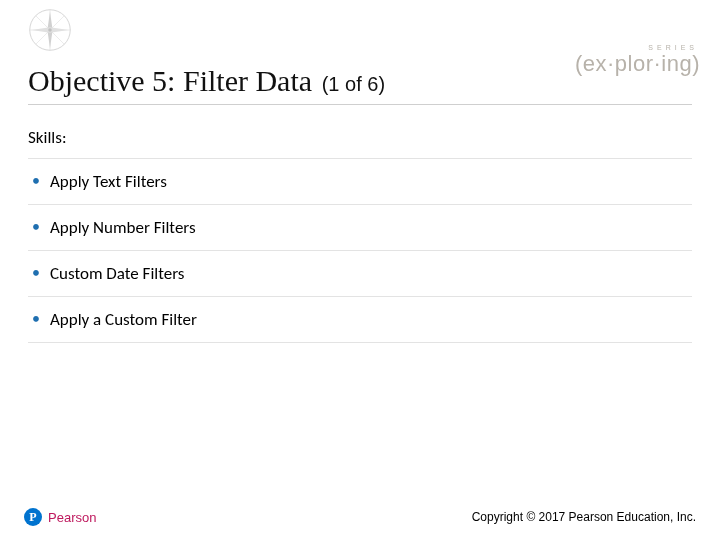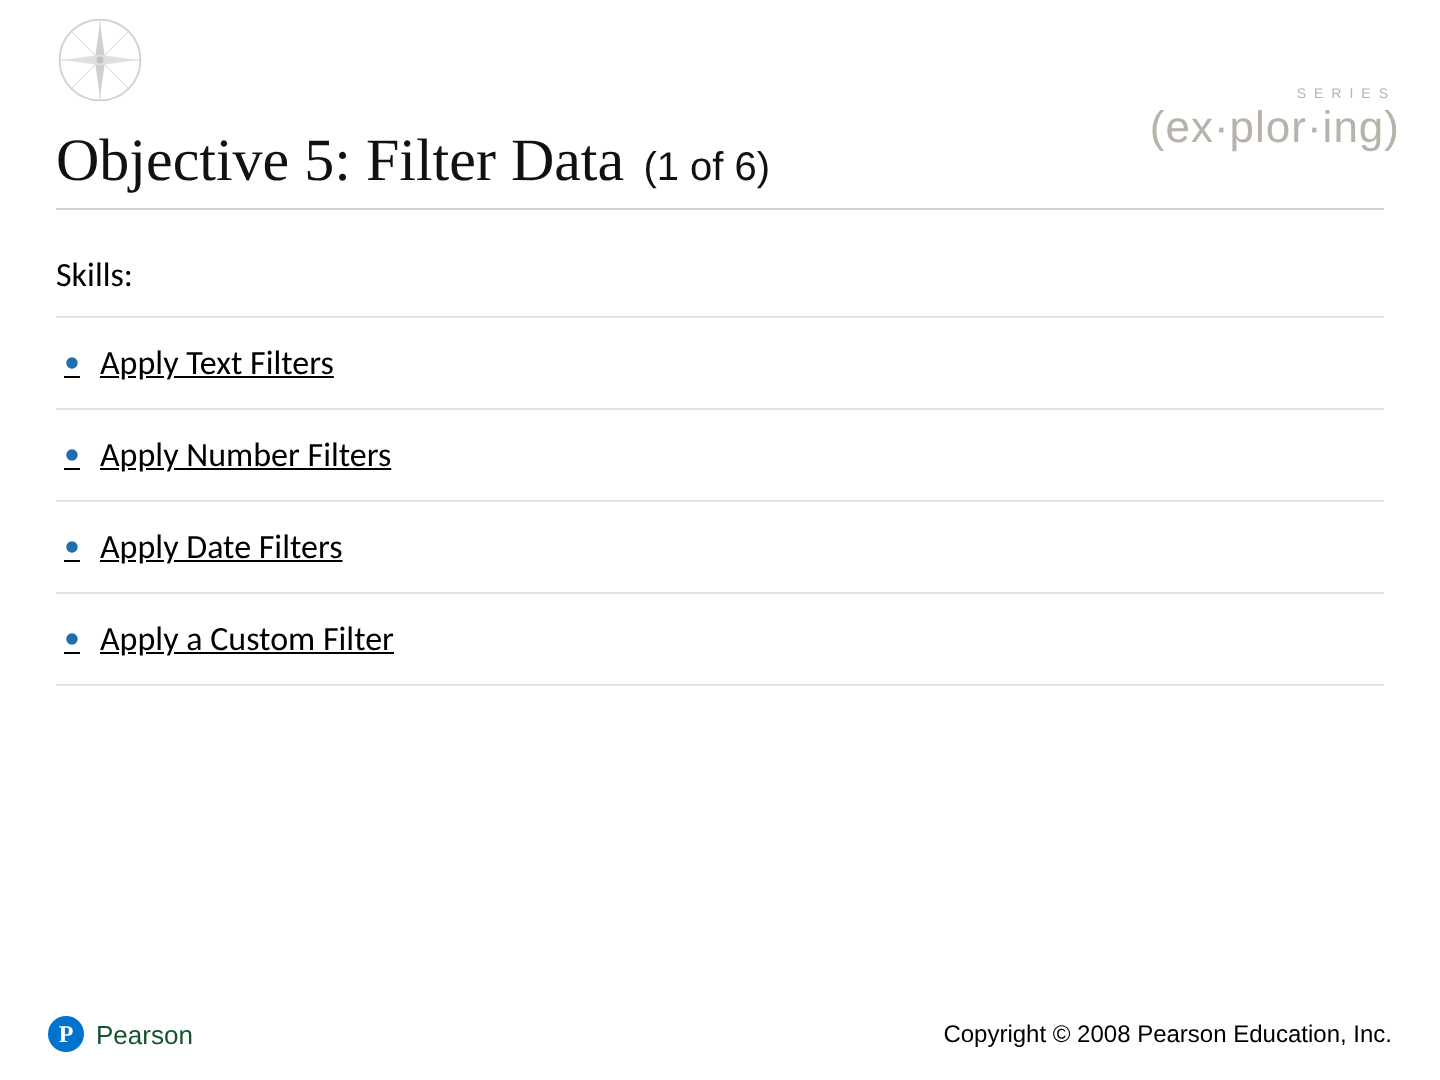--- a/index.html
+++ b/index.html
@@ -75,21 +75,20 @@
   .skills-label {
     margin: 22px 28px 0 28px;
     font-weight: normal;
     font-size: 17px;
     color: #000;
     border-bottom: 1px solid #e3e3e3;
     padding-bottom: 10px;
   }
   .bullet-list {
     margin: 0 28px;
-    text-decoration: underline;
   }
   .bullet-item {
     border-bottom: 1px solid #e3e3e3;
     padding: 12px 0 12px 4px;
     font-size: 17px;
     color: #000;
   }
   .bullet-item::before {
     content: "•";
     color: #1f6fb0;
@@ -121,21 +120,21 @@
     display: flex;
     align-items: center;
     justify-content: center;
     color: #fff;
     font-weight: bold;
     font-size: 12px;
     font-family: Georgia, serif;
   }
   .pearson-text {
     font-size: 13px;
-    color: #14532d;
+    color: #be185d;
     font-family: Arial, sans-serif;
   }
   .copyright {
     font-family: Verdana, Arial, sans-serif;
     font-size: 12px;
     color: #000;
   }
 </style>
 </head>
 <body>
@@ -166,23 +165,23 @@
 <div class="title-row">
   <span class="title-main">Objective 5: Filter Data</span>
   <span class="title-count">(1 of 6)</span>
 </div>
 
 <div class="skills-label">Skills:</div>
 
 <div class="bullet-list">
   <div class="bullet-item">Apply Text Filters</div>
   <div class="bullet-item">Apply Number Filters</div>
-  <div class="bullet-item">Apply Date Filters</div>
+  <div class="bullet-item">Custom Date Filters</div>
   <div class="bullet-item">Apply a Custom Filter</div>
 </div>
 
 <div class="footer">
   <div class="pearson-logo">
     <div class="pearson-circle">P</div>
     <div class="pearson-text">Pearson</div>
   </div>
-  <div class="copyright">Copyright © 2008 Pearson Education, Inc.</div>
+  <div class="copyright">Copyright © 2017 Pearson Education, Inc.</div>
 </div>
 
 </body></html>

